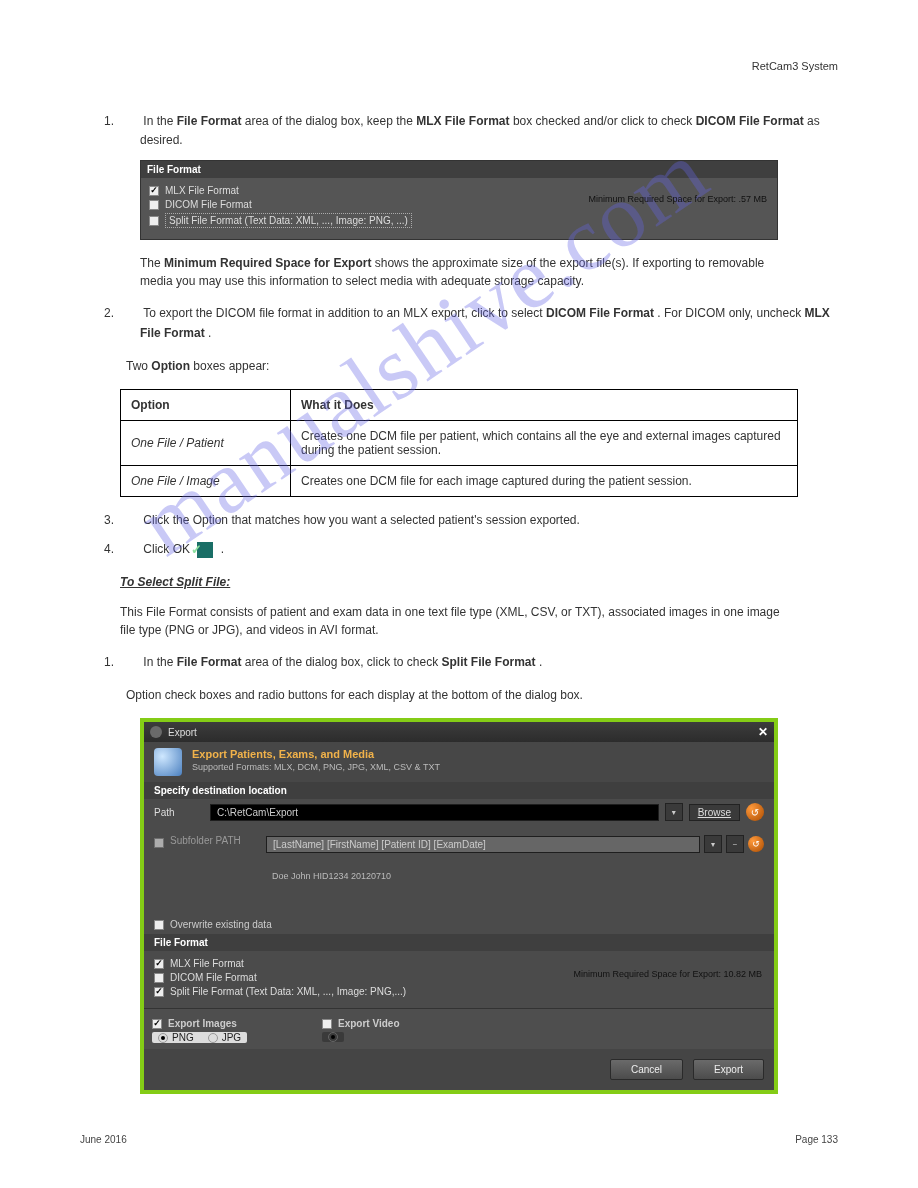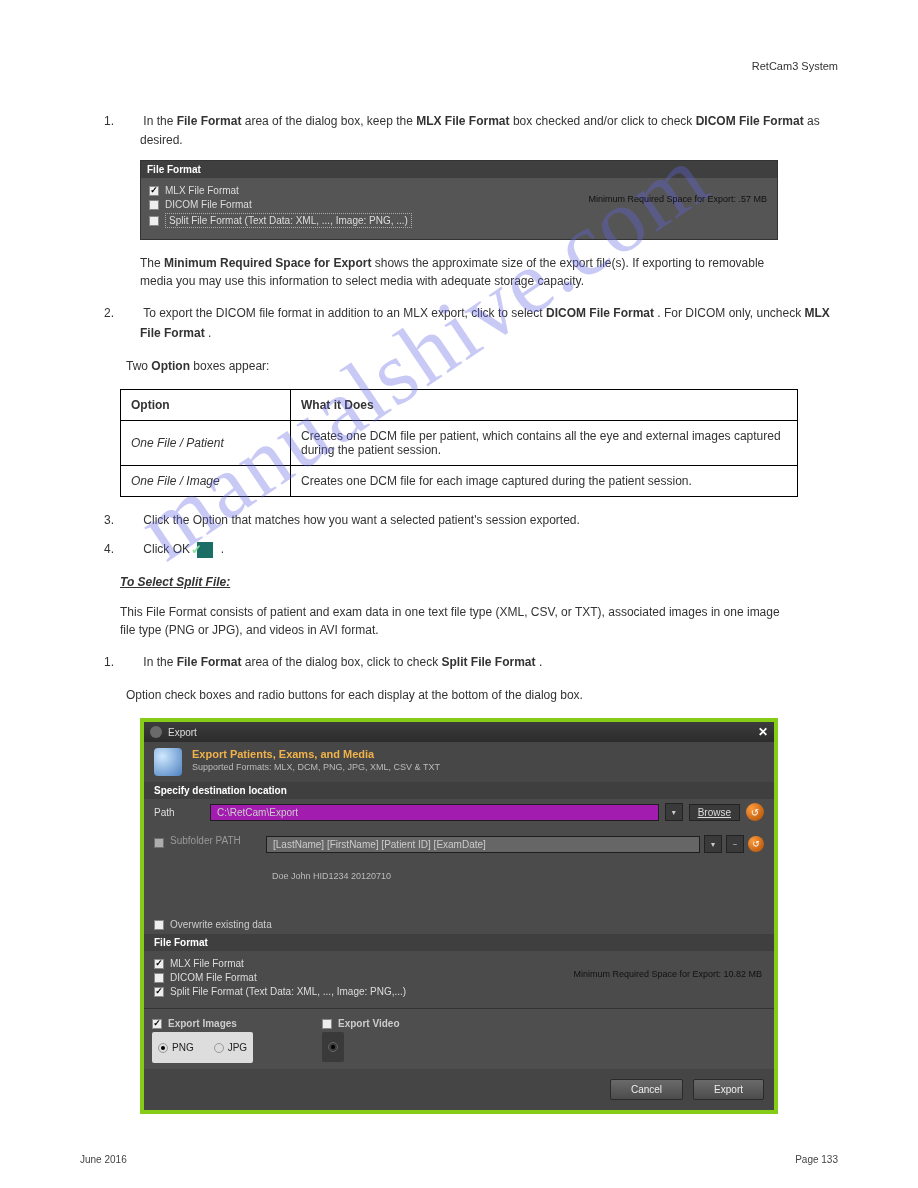--- a/index.html
+++ b/index.html
@@ -32,34 +32,34 @@
   .titlebar .left { display: flex; align-items: center; gap: 6px; }
   .tb-icon { width: 12px; height: 12px; background: #6a6a6a; border-radius: 50%; display: inline-block; }
   .closebtn { color: #fff; font-weight: bold; font-size: 12px; cursor: default; }
   .dlg-banner { display: flex; gap: 10px; padding: 6px 10px; align-items: flex-start; background: #474747; }
   .dlg-banner .globe { width: 28px; height: 28px; background: radial-gradient(circle at 30% 30%, #cfe8ff, #4a7fbf); border-radius: 4px; }
   .dlg-banner .bheader { color: #f1b24a; font-weight: bold; font-size: 11px; }
   .dlg-banner .bsub { color: #bbb; font-size: 9px; margin-top: 2px; }
   .section-hdr { background: #3f3f3f; color: #fff; font-weight: bold; padding: 3px 10px; font-size: 10px; }
   .row { display: flex; align-items: center; gap: 6px; padding: 4px 10px; }
   .row .lbl { width: 50px; color: #ddd; }
-  .text-input { flex: 1; background: #a21caf; color: #ccc; border: 1px solid #1e1e1e; padding: 2px 6px; font-size: 10px; }
+  .text-input { flex: 1; background: #000000; color: #ccc; border: 1px solid #1e1e1e; padding: 2px 6px; font-size: 10px; }
   .text-input.lt { background: #666; }
   .dd { width: 18px; height: 18px; background: #3a3a3a; border: 1px solid #222; color: #ccc; display: inline-flex; align-items: center; justify-content: center; font-size: 8px; }
   .btn-sm { background: #3a3a3a; border: 1px solid #222; color: #ddd; padding: 2px 8px; font-size: 10px; text-decoration: underline; }
   .round-icon { width: 18px; height: 18px; background: radial-gradient(circle at 30% 30%, #ff9a3c, #aa4b00); border-radius: 50%; display: inline-flex; align-items: center; justify-content: center; color: #fff; font-size: 10px; }
   .hspace { height: 6px; }
   .footer-btns { display: flex; justify-content: flex-end; gap: 10px; padding: 10px; background: #454545; }
   .btn-main { background: linear-gradient(#6a6a6a,#4c4c4c); border: 1px solid #2a2a2a; color: #eee; padding: 4px 20px; font-size: 10px; border-radius: 2px; }
   .format-row { display: flex; border-top: 1px solid #333; background: #4e4e4e; }
   .format-col { padding: 6px 8px; }
   .col1 { width: 170px; }
   .col2 { width: 200px; }
   .col3 { flex: 1; }
-  .radio-group { display: flex; gap: 20px; align-items: center; background: #ddd; padding: 10px 6px; width: fit-content; color: #222; border-radius: 2px; }
+  .radio-group { display: flex; gap: 14px; align-items: center; background: #ddd; padding: 0 6px; width: fit-content; color: #222; border-radius: 2px; }
   .radio-group.dark { background: #3a3a3a; color: #999; }
   .sublabel { font-weight: bold; font-size: 10px; color: #ccc; }
   .watermark { position: absolute; top: 25%; left: 10%; font-size: 90px; color: rgba(100,100,230,0.35); font-weight: 400; transform: rotate(-34deg); pointer-events: none; letter-spacing: 2px; white-space: nowrap; font-family: Georgia, serif; }
   .page-footer { display: flex; justify-content: space-between; font-size: 10px; color: #444; margin-top: 40px; }
 </style>
 </head>
 <body>
 
 <div class="page">
   <div class="watermark">manualshive.com</div>

